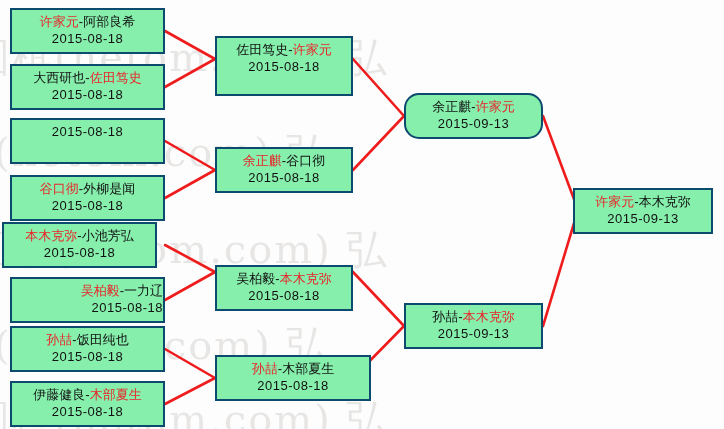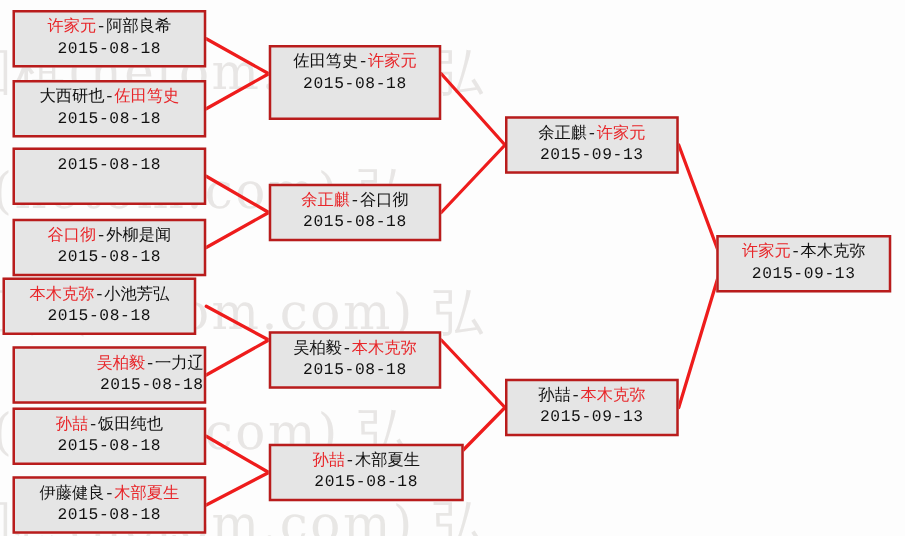--- a/index.html
+++ b/index.html
@@ -32,29 +32,29 @@
   .wm.r4{left:-90px;top:318px;}
   .wm.r5{left:-30px;top:392px;}
 
   .lines{
     position:absolute;left:0;top:0;width:724px;height:429px;z-index:1;
     pointer-events:none;
   }
   .box{
     position:absolute;
     box-sizing:border-box;
-    border:2px solid #b91c1c;
-    background:#e5e5e5;
+    border:2px solid #0c4a6e;
+    background:#86efac;
     z-index:2;
     text-align:center;
     padding-top:3px;
     font-size:13px;
     line-height:17px;
     color:#111;
-    font-family:Liberation Mono, monospace;
+    font-family:Liberation Sans, sans-serif;
   }
   .box .match{
     display:block;
     white-space:nowrap;
     letter-spacing:0px;
   }
   .box .date{
     display:block;
     font-size:13px;
     letter-spacing:0.5px;
@@ -175,21 +175,21 @@
     <span class="date">2015-08-18</span>
   </div>
 
   <div class="box" style="left:215px;top:355px;width:156px;height:46px;">
     <span class="match">
       <span class="w">孙喆</span><span class="sep">-</span><span class="l">木部夏生</span>
     </span>
     <span class="date">2015-08-18</span>
   </div>
 
-  <div class="box" style="left:404px;top:93px;width:139px;height:46px;">
+  <div class="box" style="left:404px;top:93px;width:139px;height:46px;border-radius:15px;">
     <span class="match">
       <span class="l">余正麒</span><span class="sep">-</span><span class="w">许家元</span>
     </span>
     <span class="date">2015-09-13</span>
   </div>
 
   <div class="box" style="left:404px;top:303px;width:139px;height:46px;">
     <span class="match">
       <span class="l">孙喆</span><span class="sep">-</span><span class="w">本木克弥</span>
     </span>

